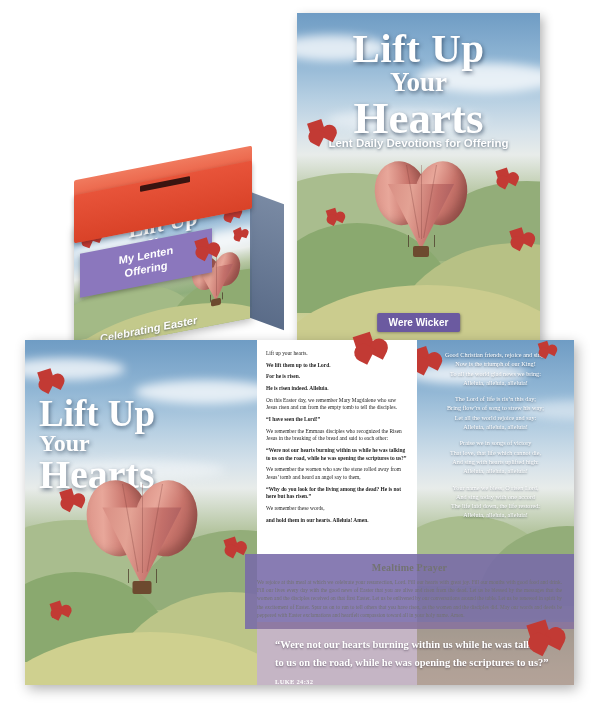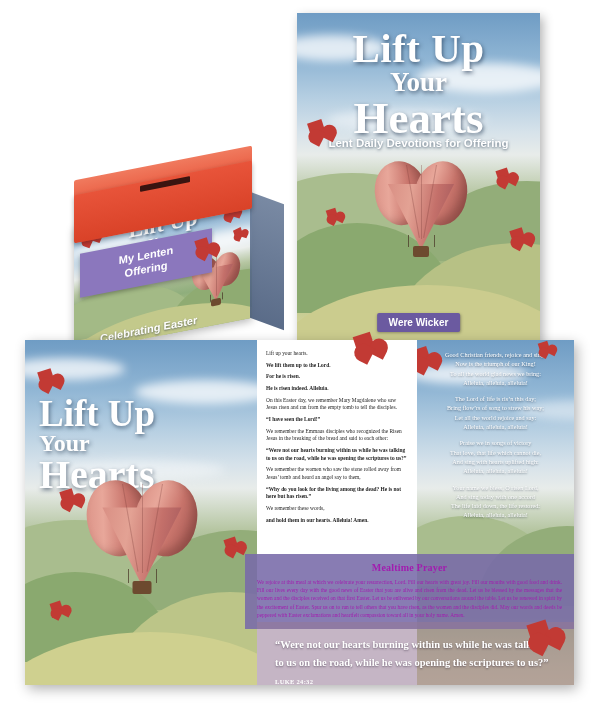--- a/index.html
+++ b/index.html
@@ -337,21 +337,21 @@
   #spread .hymn .stanza div {
     font-size: 6.2px;
     line-height: 1.5;
   }
   #spread .prayer-band {
     position: absolute;
     left: 220px;
     right: 0;
     top: 214px;
     background: rgba(120,106,168,.88);
-    color: #a21caf;
+    color: #737373;
     padding: 8px 12px 10px 12px;
     box-sizing: border-box;
   }
   #spread .prayer-band h4 {
     margin: 0 0 5px 0;
     text-align: center;
     font-size: 10px;
     font-weight: bold;
     letter-spacing: .2px;
   }

